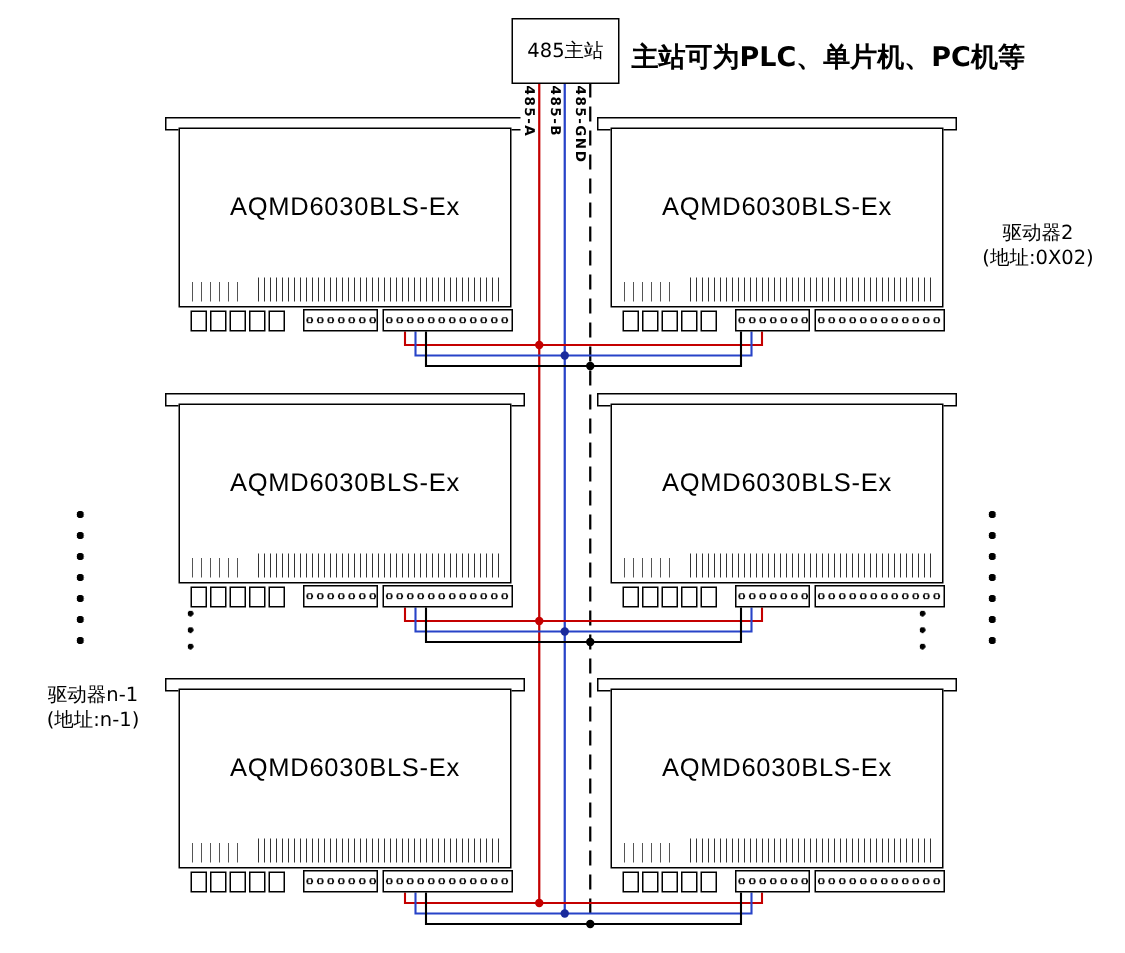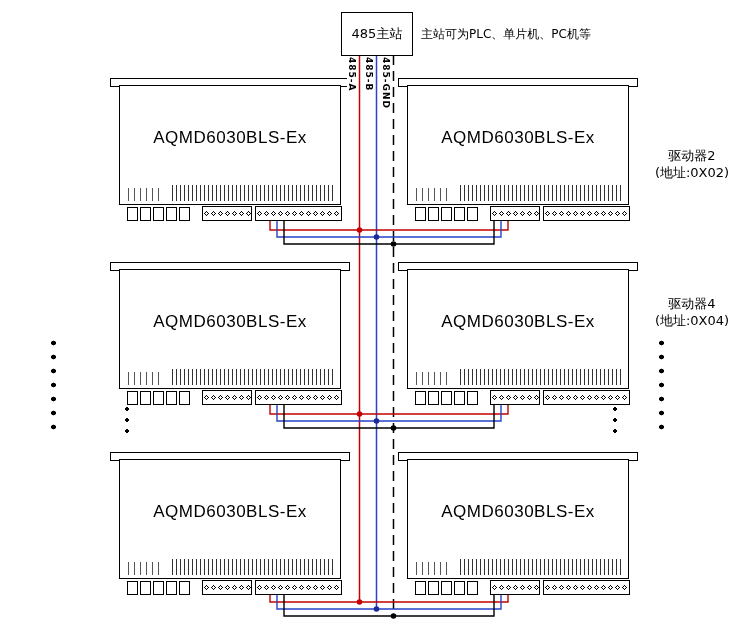--- a/index.html
+++ b/index.html
@@ -4,21 +4,21 @@
 <style>
   html,body{margin:0;padding:0;background:#fff;}
   .stage{position:relative;width:750px;height:635px;background:#fff;overflow:hidden;
          font-family:"DejaVu Sans",sans-serif;color:#000;}
   .wires{position:absolute;left:0;top:0;z-index:1;}
 
   
   .master{position:absolute;left:341px;top:12px;width:70px;height:42px;border:1.5px solid #000;
           background:#fff;display:flex;align-items:center;justify-content:center;
           font-size:13px;z-index:3;}
-  .note{position:absolute;left:421px;top:26px;font-size:12px;font-weight:normal;z-index:3;white-space:nowrap;}
+  .note{position:absolute;left:421px;top:26px;font-size:18px;font-weight:bold;z-index:3;white-space:nowrap;}
 
   
   .bus-label{position:absolute;writing-mode:vertical-rl;text-orientation:mixed;
              font-size:9px;font-weight:bold;letter-spacing:1px;z-index:3;background:#fff;}
 
   
   .driver{position:absolute;width:240px;height:145px;z-index:2;}
   .flange{position:absolute;left:0;top:0;width:238px;height:7px;border:1px solid #000;background:#fff;}
   .dbody{position:absolute;left:9px;top:7px;width:220px;height:118px;border:1px solid #000;background:#fff;text-decoration:underline;}
   .model{position:absolute;left:0;right:0;top:42px;text-align:center;
@@ -159,24 +159,20 @@
       <div class="sq"></div>
       <div class="sq"></div>
       <div class="sq"></div>
       <div class="sq"></div>
       <div class="sq"></div>
     </div>
     <div class="circ circ-s"></div>
     <div class="circ circ-l"></div>
   </div>
 
-  <div class="side-label" style="left:640px;top:296px;width:104px">
-    <div>驱动器4</div>
-    <div>(地址:0X04)</div>
-  </div>
 
   <div class="vdots vdots-lg" style="left:50px;top:336px;height:98px"></div>
   <div class="vdots vdots-lg" style="left:658px;top:336px;height:98px"></div>
   <div class="vdots vdots-sm" style="left:124px;top:404px;height:36px"></div>
   <div class="vdots vdots-sm" style="left:612px;top:404px;height:36px"></div>
 
   <div class="driver" style="left:110px;top:452px">
     <div class="flange"></div>
     <div class="dbody">
       <div class="model">AQMD6030BLS-Ex</div>
@@ -205,14 +201,18 @@
       <div class="sq"></div>
       <div class="sq"></div>
       <div class="sq"></div>
       <div class="sq"></div>
       <div class="sq"></div>
     </div>
     <div class="circ circ-s"></div>
     <div class="circ circ-l"></div>
   </div>
 
+  <div class="side-label" style="left:14px;top:456px;width:96px">
+    <div>驱动器n-1</div>
+    <div>(地址:n-1)</div>
+  </div>
 
 </div>
 
 </body></html>

